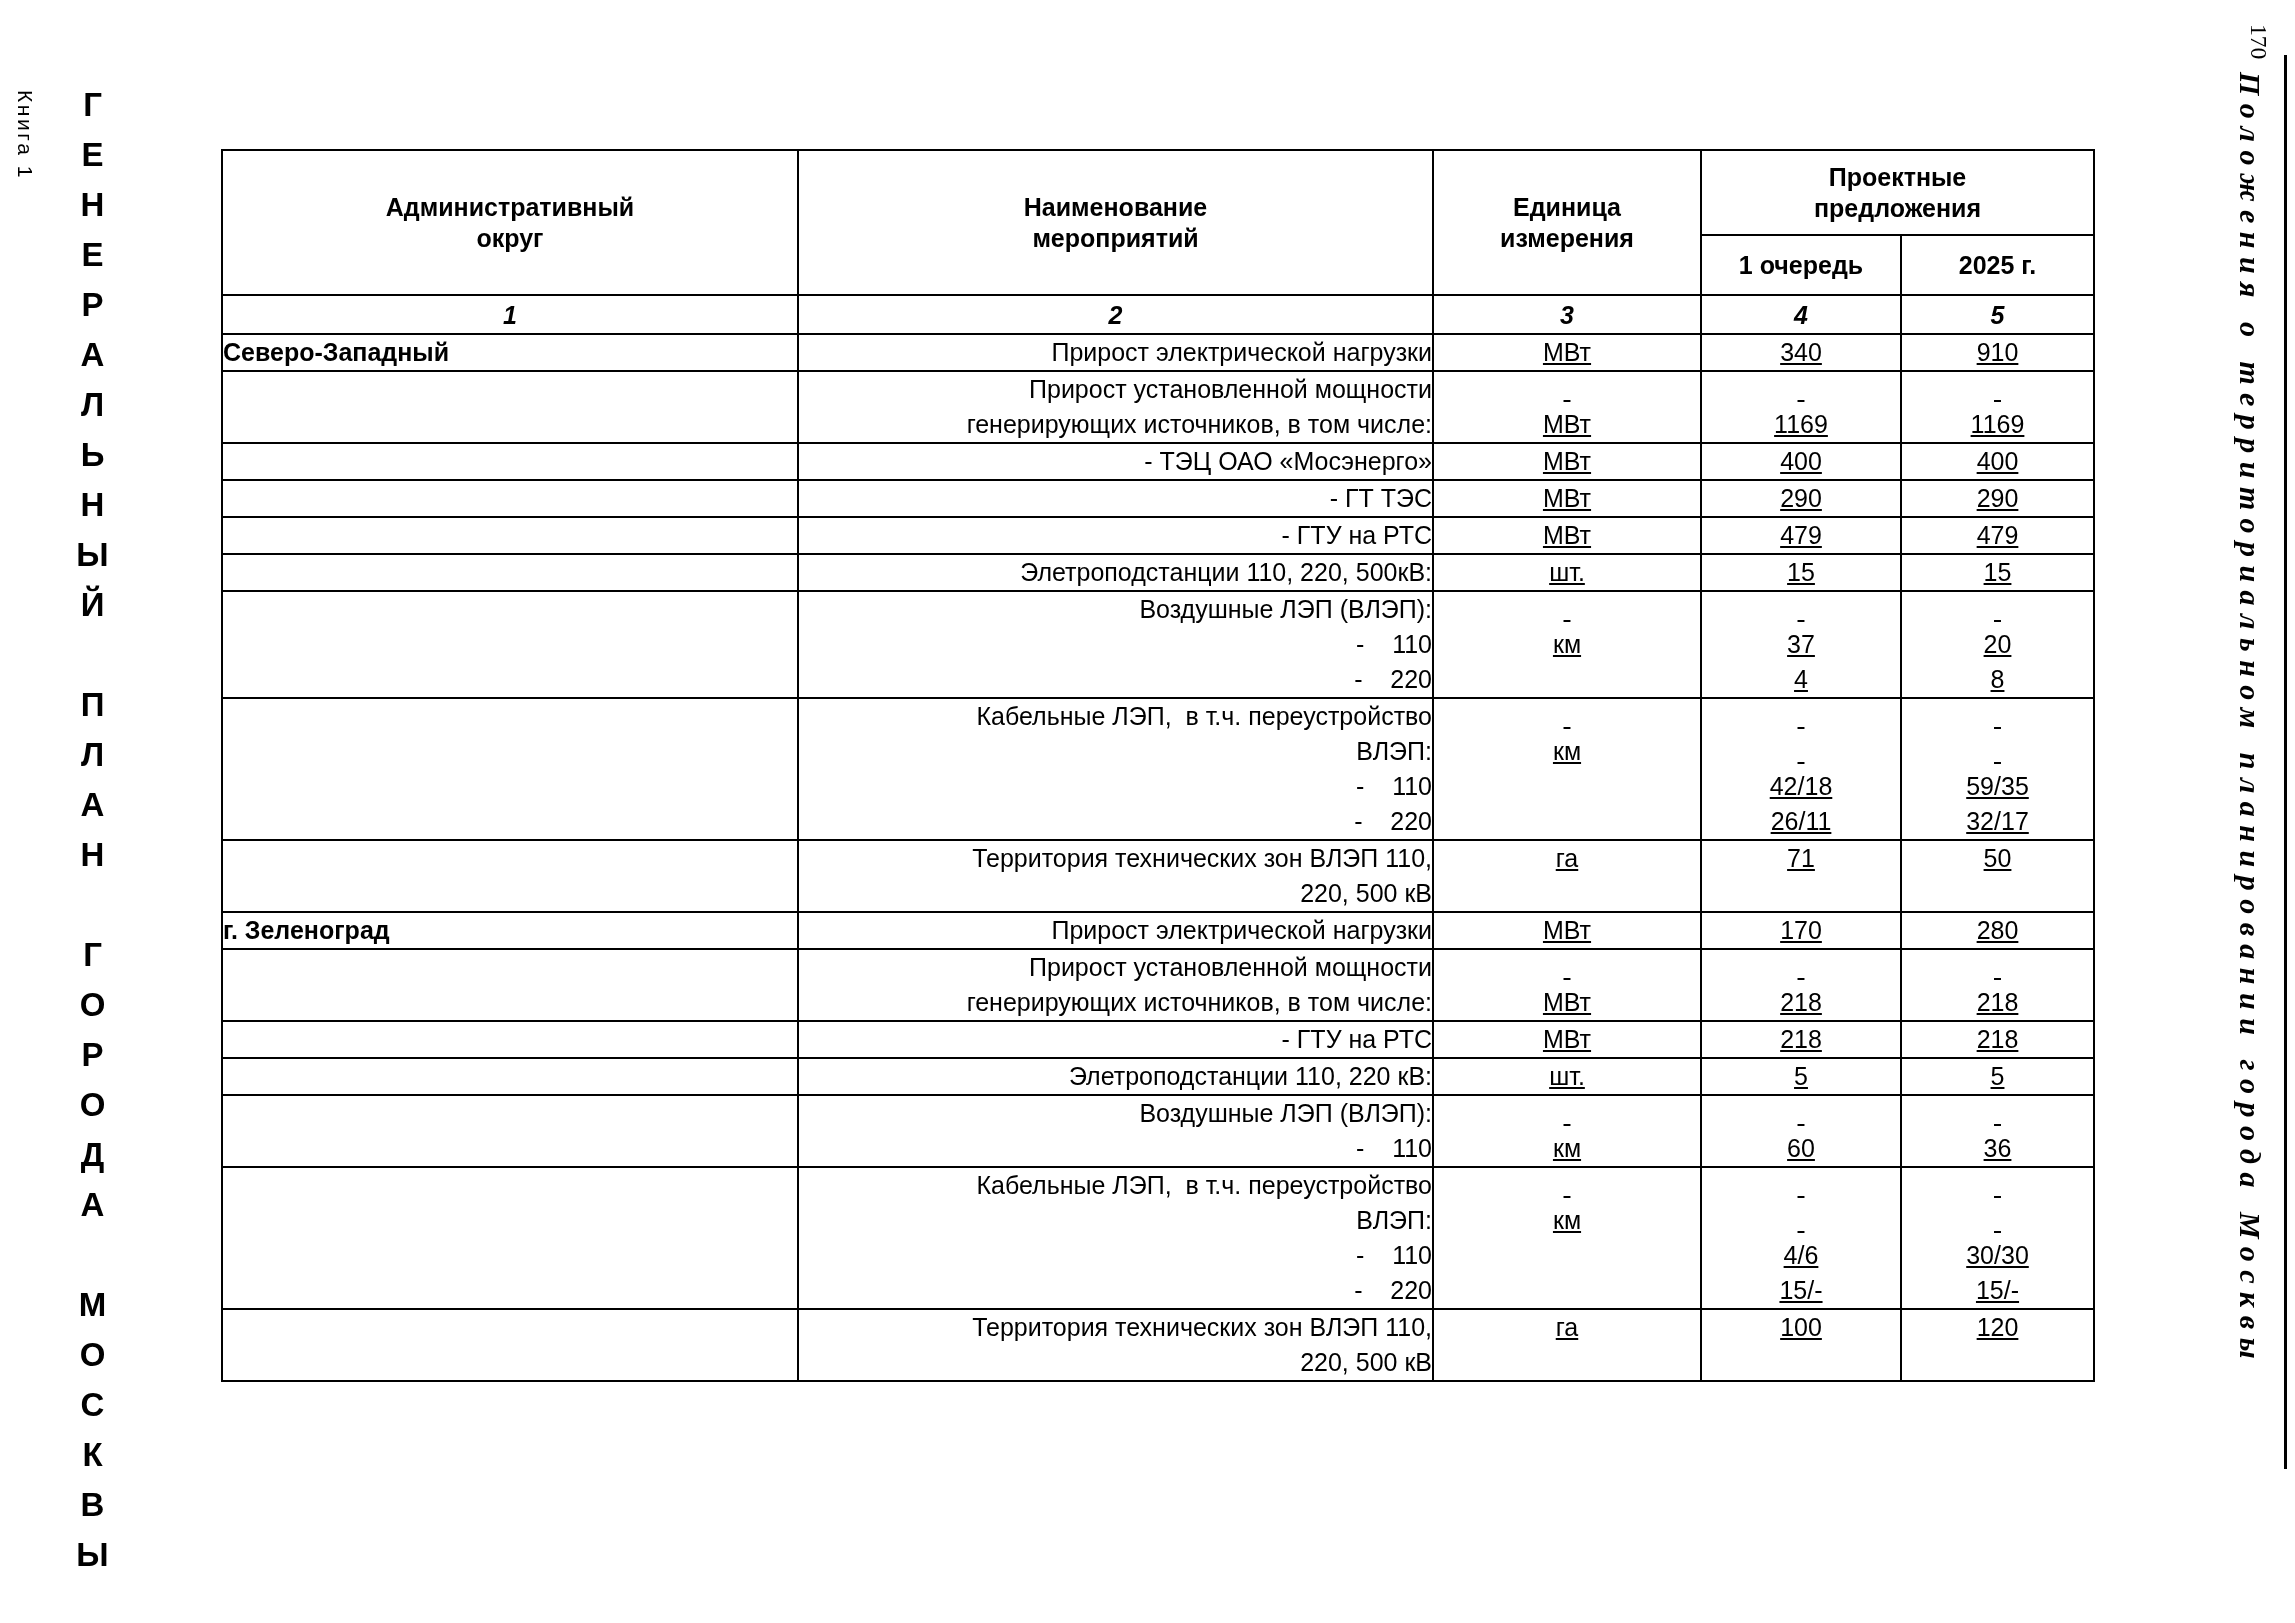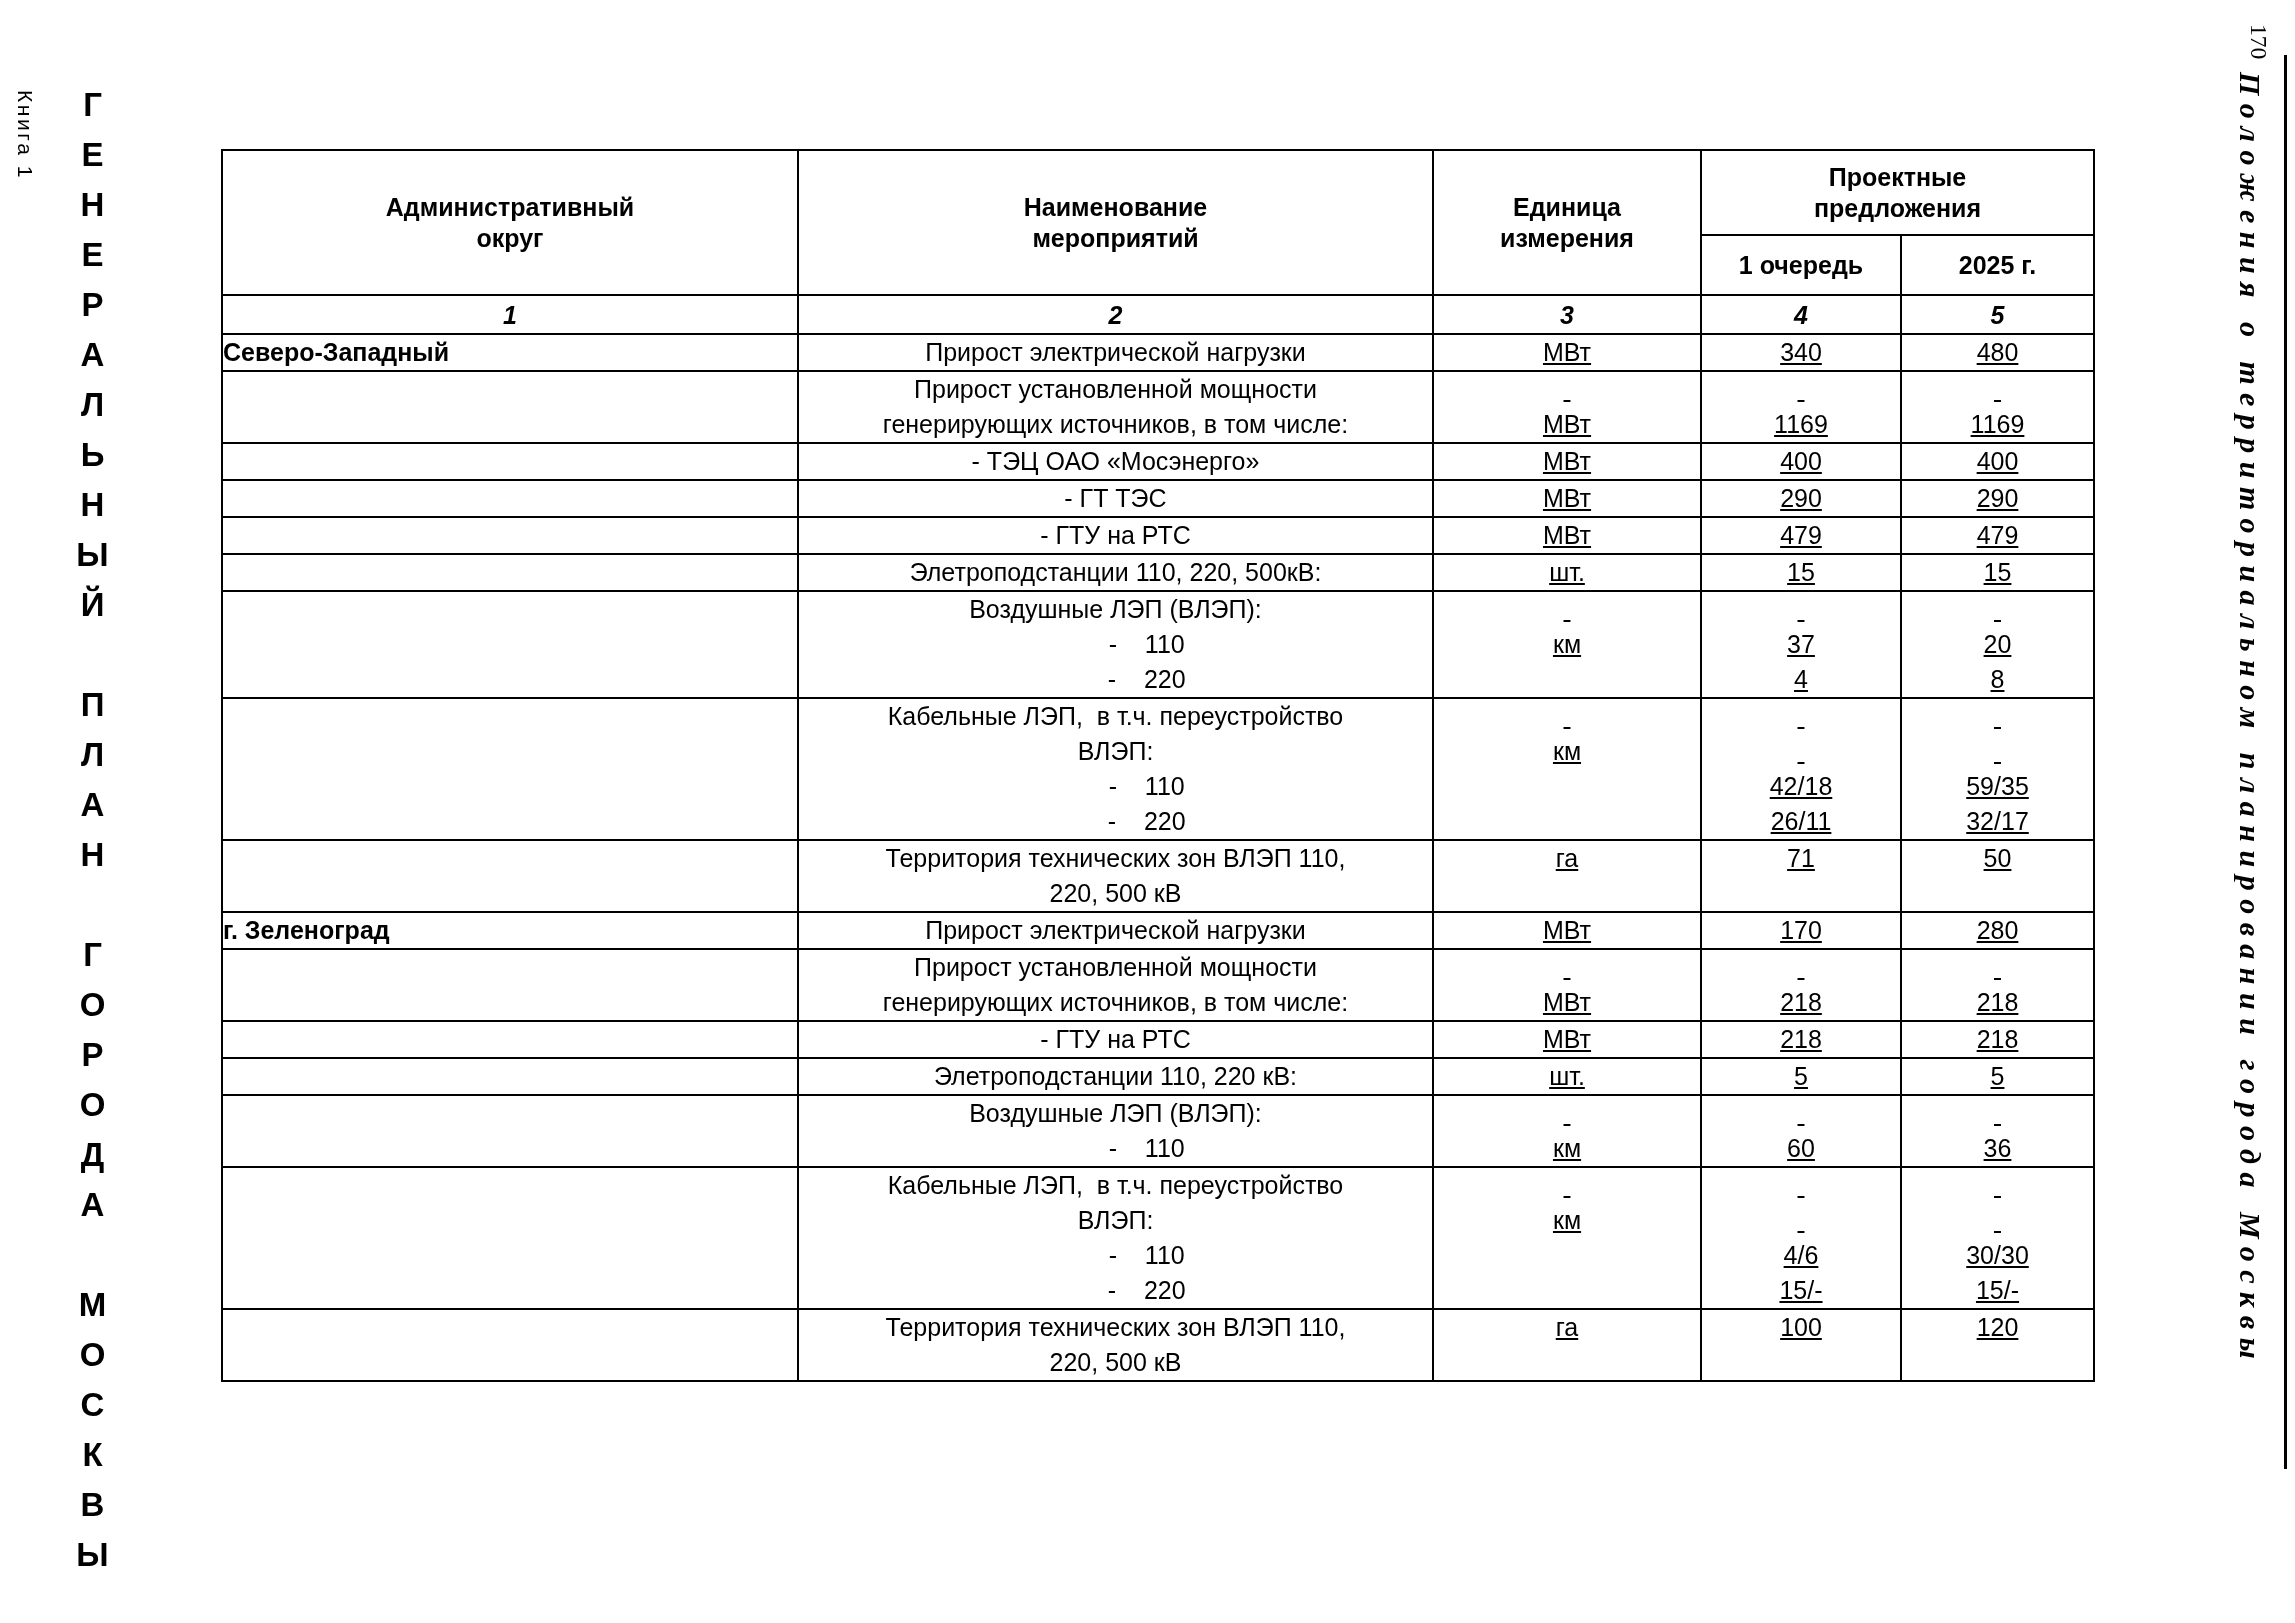--- a/index.html
+++ b/index.html
@@ -112,21 +112,21 @@
   .ln {
     line-height: 35px;
     min-height: 35px;
     white-space: pre;
   }
   td.c-dist {
     text-align: left;
     font-weight: bold;
   }
   td.c-name {
-    text-align: center;
+    text-align: right;
     padding-left: 7.9px;
     padding-right: 3.9px;
     margin-left: 8px;
   }
   td.c-unit, td.c-val {
     text-align: center;
     text-decoration: underline;
   }
 </style>
 </head>
@@ -180,21 +180,21 @@
           <td class="c-name">
             <div class="ln">Прирост электрической нагрузки</div>
           </td>
           <td class="c-unit">
             <div class="ln">МВт</div>
           </td>
           <td class="c-val">
             <div class="ln">340</div>
           </td>
           <td class="c-val">
-            <div class="ln">480</div>
+            <div class="ln">910</div>
           </td>
         </tr>
         <tr>
           <td class="c-dist">
             <div class="ln">&nbsp;</div>
           </td>
           <td class="c-name">
             <div class="ln">Прирост установленной мощности</div>
             <div class="ln">генерирующих источников, в том числе:</div>
           </td>

